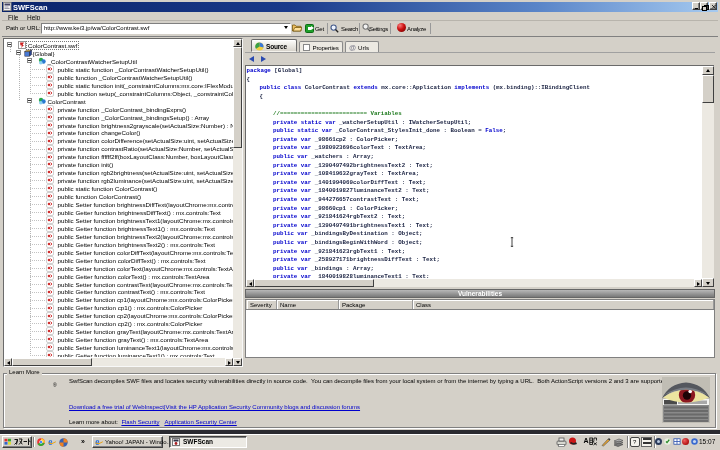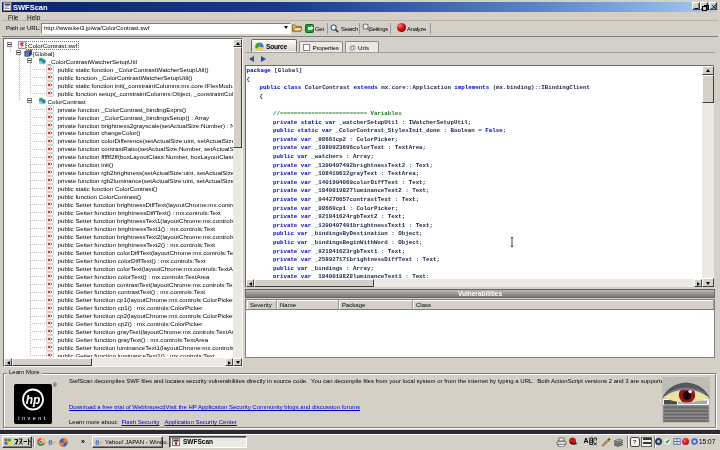--- a/index.html
+++ b/index.html
@@ -561,27 +561,20 @@
       <div class="abs" style="left:34px;top:1.5px;font-size:6px;line-height:7px;">Name</div>
       <div class="abs" style="left:93px;top:0;width:74px;height:9px;border-right:1px solid #999;box-shadow:inset 1px 1px 0 #fff;box-sizing:border-box;"></div>
       <div class="abs" style="left:96px;top:1.5px;font-size:6px;line-height:7px;">Package</div>
       <div class="abs" style="left:167px;top:0;width:301px;height:9px;border-right:1px solid #999;box-shadow:inset 1px 1px 0 #fff;box-sizing:border-box;"></div>
       <div class="abs" style="left:170px;top:1.5px;font-size:6px;line-height:7px;">Class</div>
     </div>
 
   <div class="abs" style="left:3px;top:373px;width:713px;height:55px;border:1px solid #808080;box-shadow:1px 1px 0 #fff, inset 1px 1px 0 #fff;box-sizing:border-box;"></div>
   <div class="abs t6" style="left:7px;top:369px;background:#d4d0c8;padding:0 2px;">Learn More</div>
 
-  <div class="abs" style="left:14px;top:384px;width:38px;height:40px;background:#000;border-radius:2px;">
-    <svg width="38" height="40">
-      <circle cx="19" cy="15.5" r="10" fill="none" stroke="#fff" stroke-width="1.8"></circle>
-      <text x="19" y="20" text-anchor="middle" fill="#fff" font-family="Liberation Sans" font-size="12" font-weight="bold" font-style="italic">hp</text>
-      <text x="19" y="36" text-anchor="middle" fill="#fff" font-family="Liberation Sans" font-size="5.5" letter-spacing="2.5">invent</text>
-    </svg>
-  </div>
   <div class="abs" style="left:53px;top:382px;font-size:5px;">®</div>
   <div class="abs t6" style="left:69px;top:378px;width:640px;">SwfScan decompiles SWF files and locates security vulnerabilities directly in source code.&nbsp;&nbsp;You can decompile files from your local system or from the internet by typing a URL.&nbsp;&nbsp;Both ActionScript versions 2 and 3 are supported.</div>
   <div class="abs t6" style="left:69px;top:404px;color:#0000cc;text-decoration:underline;">Download a free trial of WebInspect|Visit the HP Application Security Community blogs and discussion forums</div>
   <div class="abs t6" style="left:69px;top:419px;">Learn more about:&nbsp;&nbsp;<span style="color:#0000cc;text-decoration:underline;">Flash Security</span>&nbsp;&nbsp;&nbsp;<span style="color:#0000cc;text-decoration:underline;">Application Security Center</span></div>
 
   <div id="eye" class="abs" style="left:662px;top:376px;width:49px;height:48px;">
     <svg width="49" height="48">
       <defs>
           <clipPath id="almond">
             <path d="M1 21.5 Q24 6 47 21.5 Q24 31.5 1 21.5 Z"></path>

